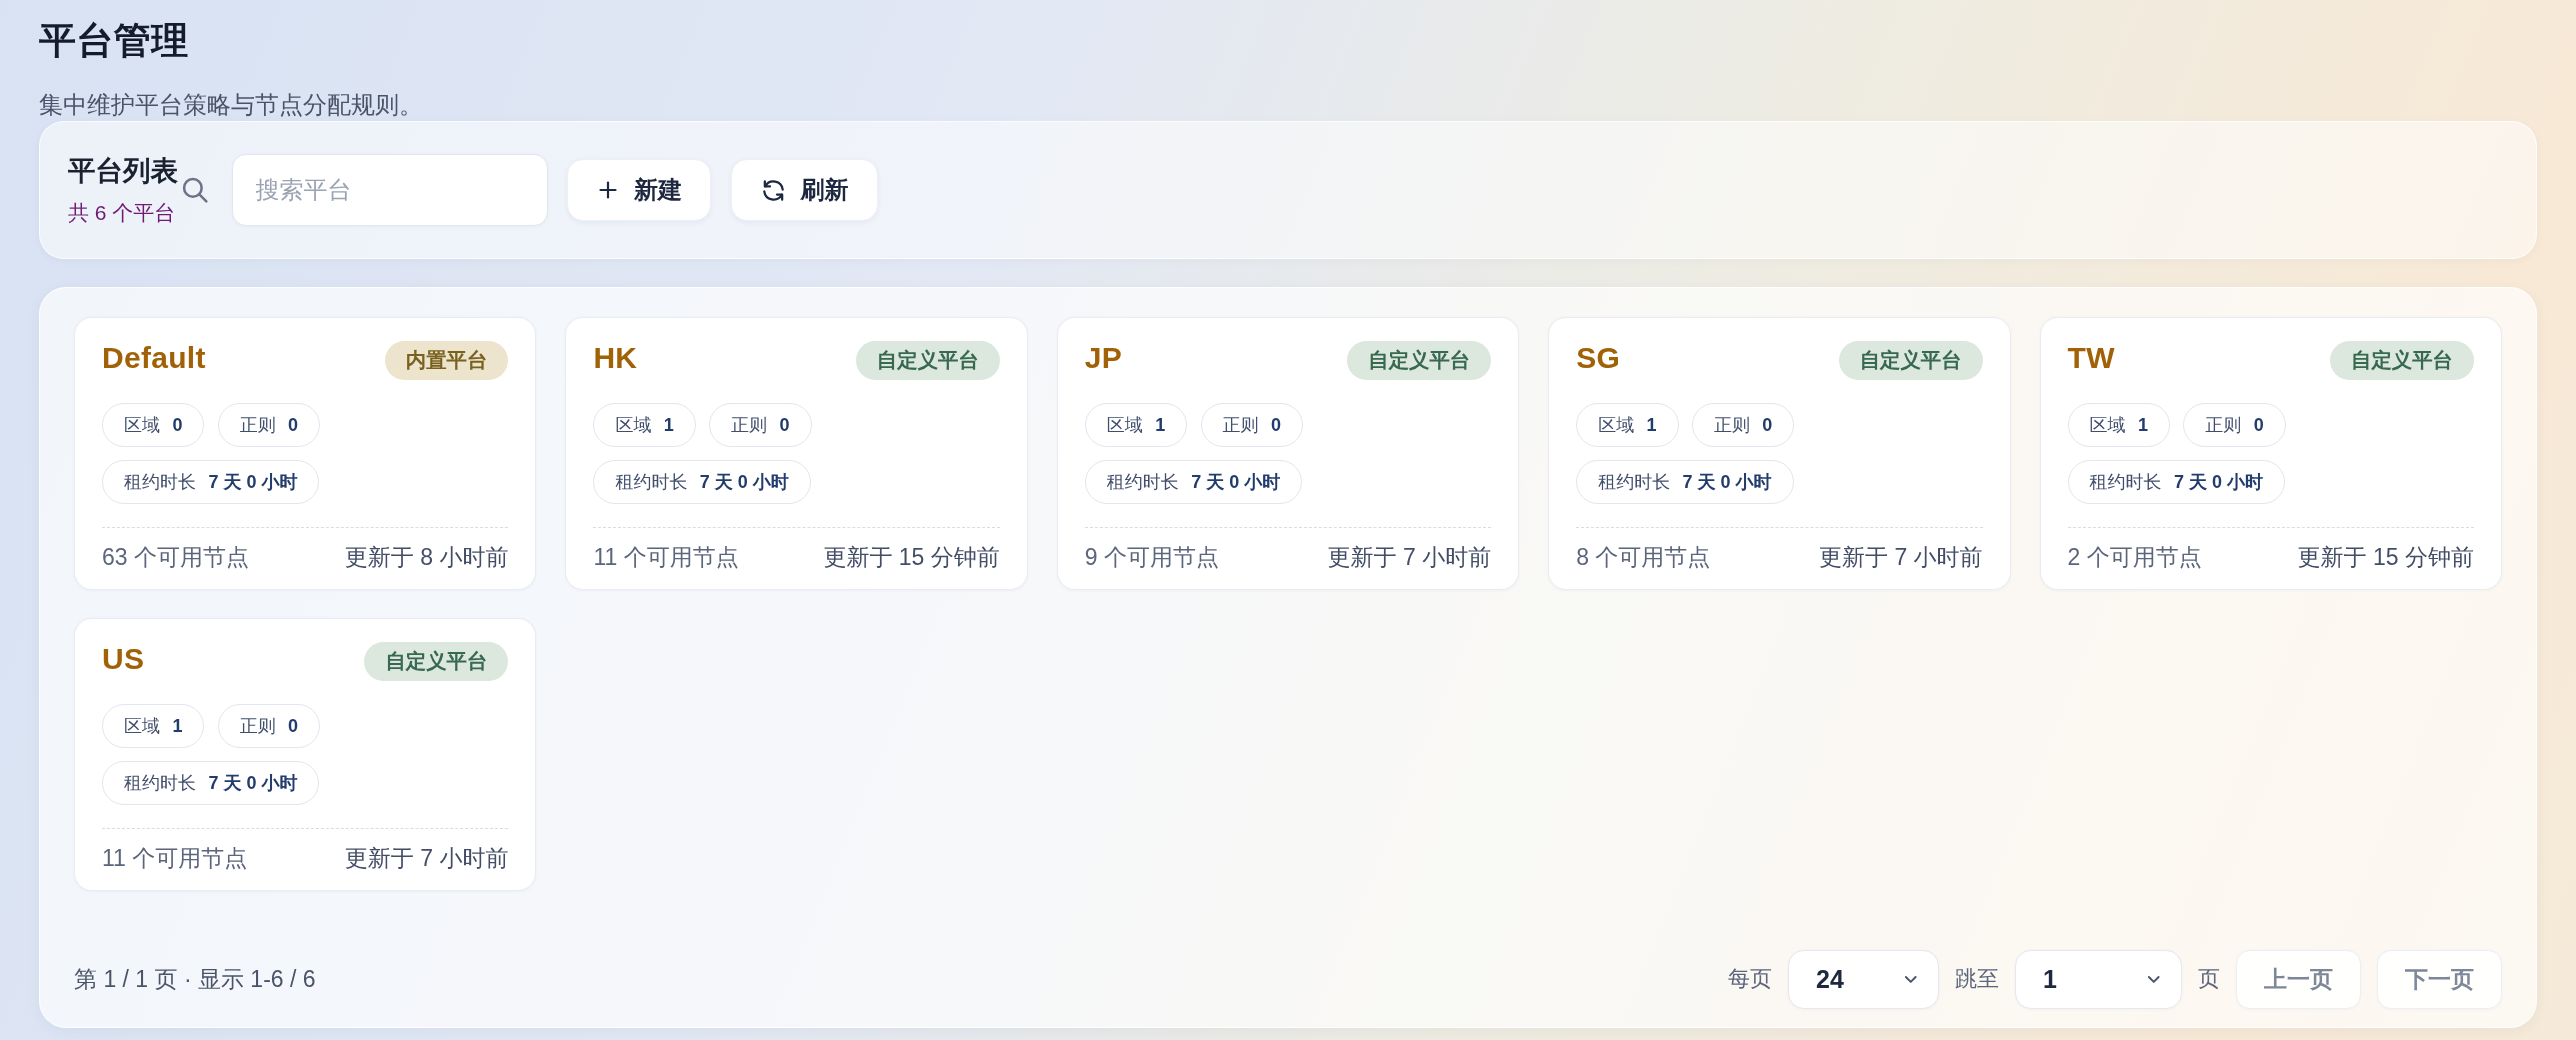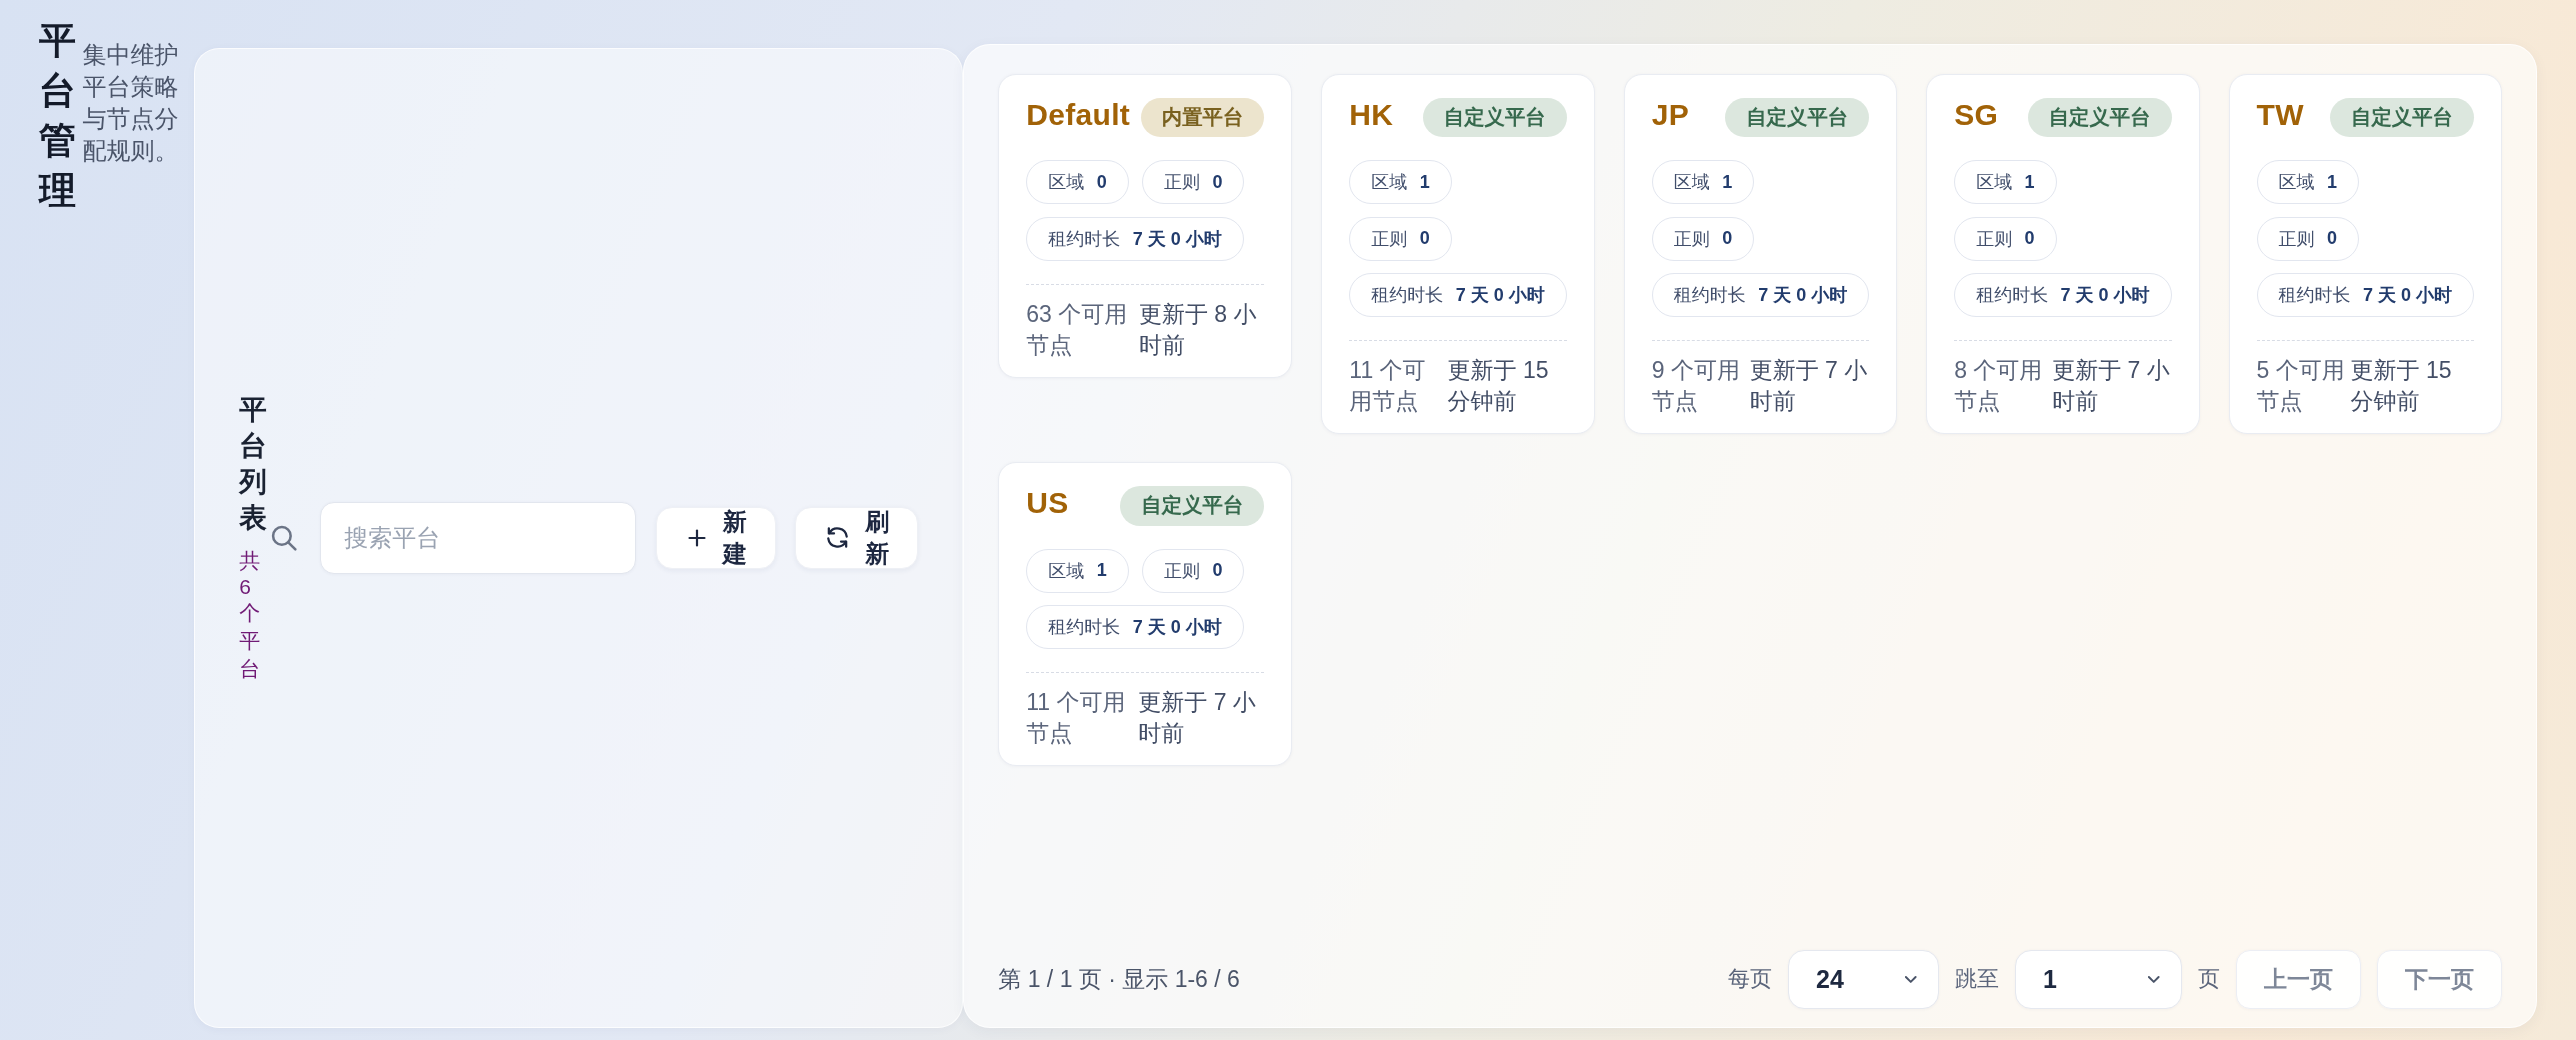--- a/index.html
+++ b/index.html
@@ -2,34 +2,34 @@
 <html lang="zh" style="font-size:14px"><head>
 <meta charset="utf-8">
 <style>
   * { margin:0; padding:0; box-sizing:border-box; }
   html,body { width:2576px; height:1040px; overflow:hidden; }
   body {
     font-family:"Liberation Sans","DejaVu Sans",sans-serif;
     background:linear-gradient(112deg,#d8e2f3 0%,#e2e8f4 36%,#eeecE2 62%,#f8e9d6 88%,#f5ead9 100%);
     color:#151c2c;
   }
-  .page { width:100%; height:100%; padding:16px 39px 12.4px; display:flex; flex-direction:row; }
+  .page { width:100%; height:100%; padding:16px 39px 12.4px; display:flex; flex-direction:column; }
 
   
   .page-title { font-size:37px; font-weight:700; letter-spacing:0.4px; color:#141b2a; }
   .page-subtitle { margin-top:23px; font-size:24px; color:#4a5469; }
 
   
   .panel-header {
-    margin-top:32px; min-height:138px; border-radius:25px;
+    min-height:138px; border-radius:25px;
     background:rgba(255,255,255,.52);
     border:0.9px solid rgba(255,255,255,.75);
     box-shadow:0 1.8px 9px rgba(40,55,100,.04);
-    display:flex; align-items:center; justify-content:space-between;
-    padding:0 44px;
+    display:flex; align-items:center; justify-content:flex-start;
+    padding:0 28px;
   }
   .panel-title { font-size:27.5px; font-weight:700; color:#1a2232; }
   .panel-count { margin-top:10.7px; font-size:21px; color:#701a75; }
   .header-actions { display:flex; align-items:center; gap:19.5px; }
   .icon { display:inline-flex; flex:none; }
   .icon svg { display:block; }
   .search-input {
     width:316px; height:72px; border-radius:14px;
     border:0.9px solid #e2e6ee; background:#ffffff;
     font-family:inherit; font-size:24px; color:#1c2536; padding:0 23px;
@@ -263,21 +263,21 @@
               <span>正则</span>
               <b>0</b>
             </span>
           <span class="pill">
               <span>租约时长</span>
               <b>7 天 0 小时</b>
             </span>
         </div>
         <div class="card-divider"></div>
         <div class="card-foot">
-          <span class="foot-nodes">5 个可用节点</span>
+          <span class="foot-nodes">2 个可用节点</span>
           <span class="foot-updated">更新于 15 分钟前</span>
         </div>
       </article>
 
       <article class="card">
         <div class="card-head">
           <div class="card-name">US</div>
           <span class="badge badge-custom">自定义平台</span>
         </div>
         <div class="pills">

